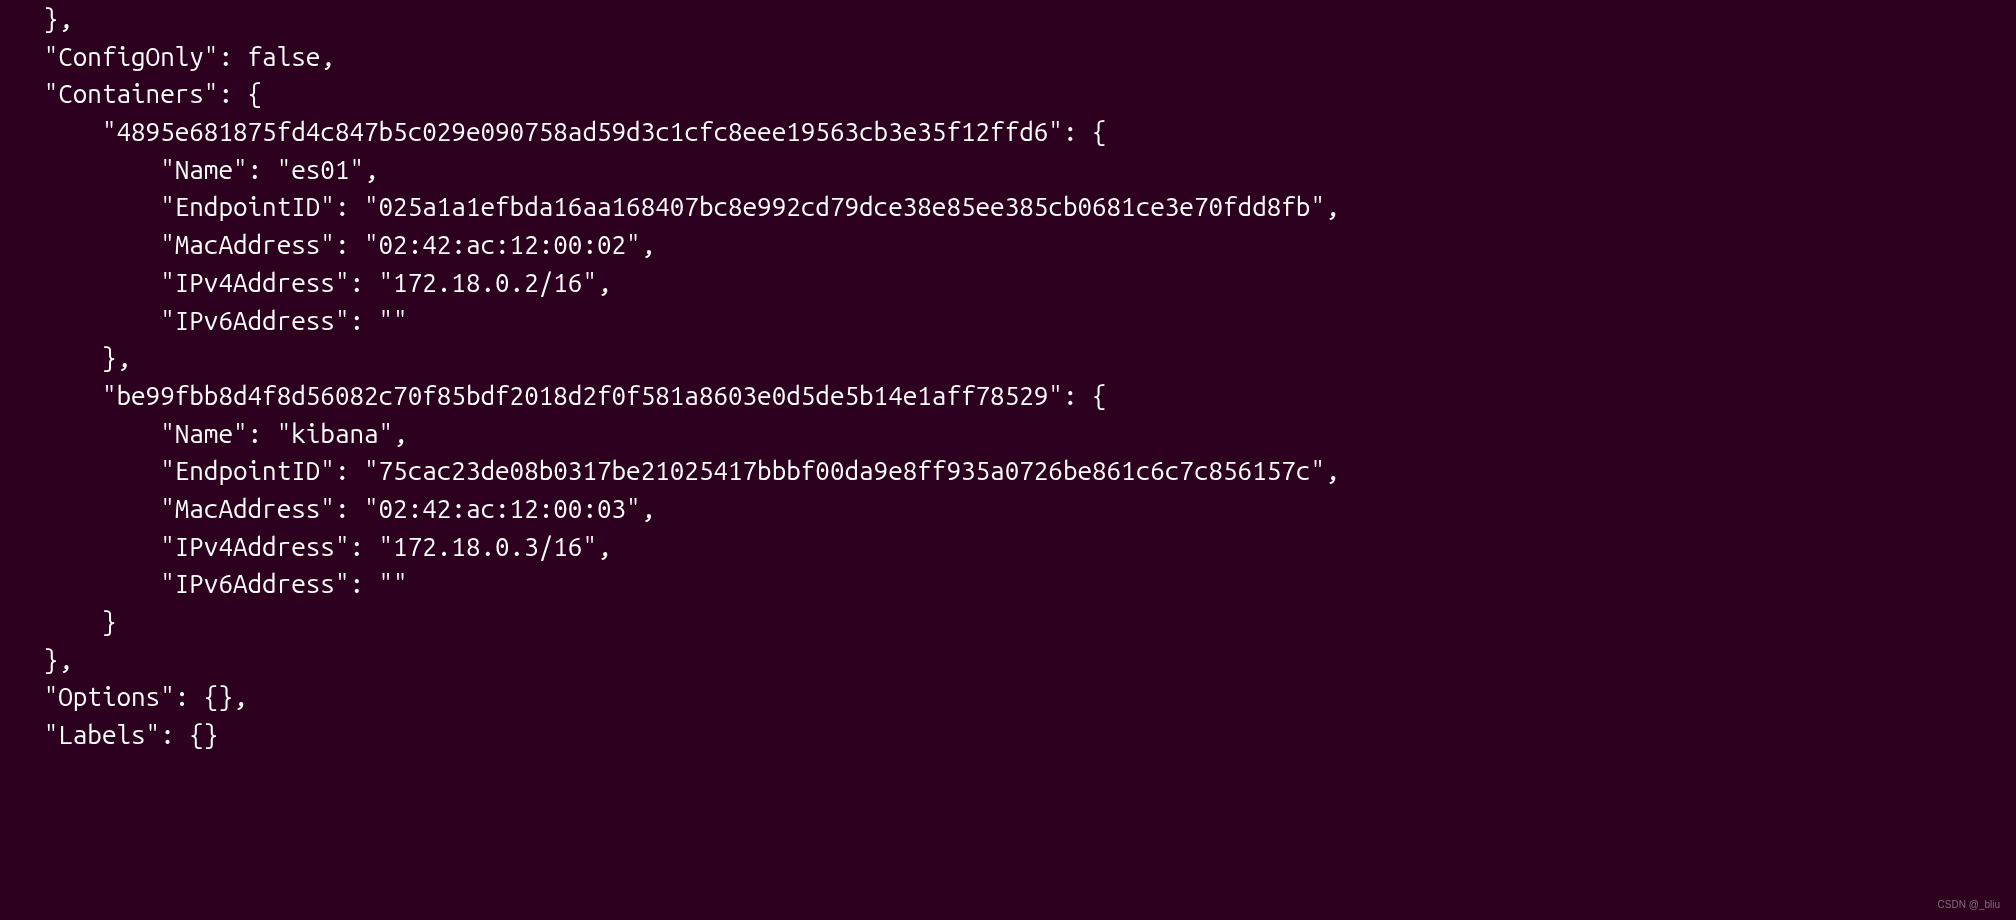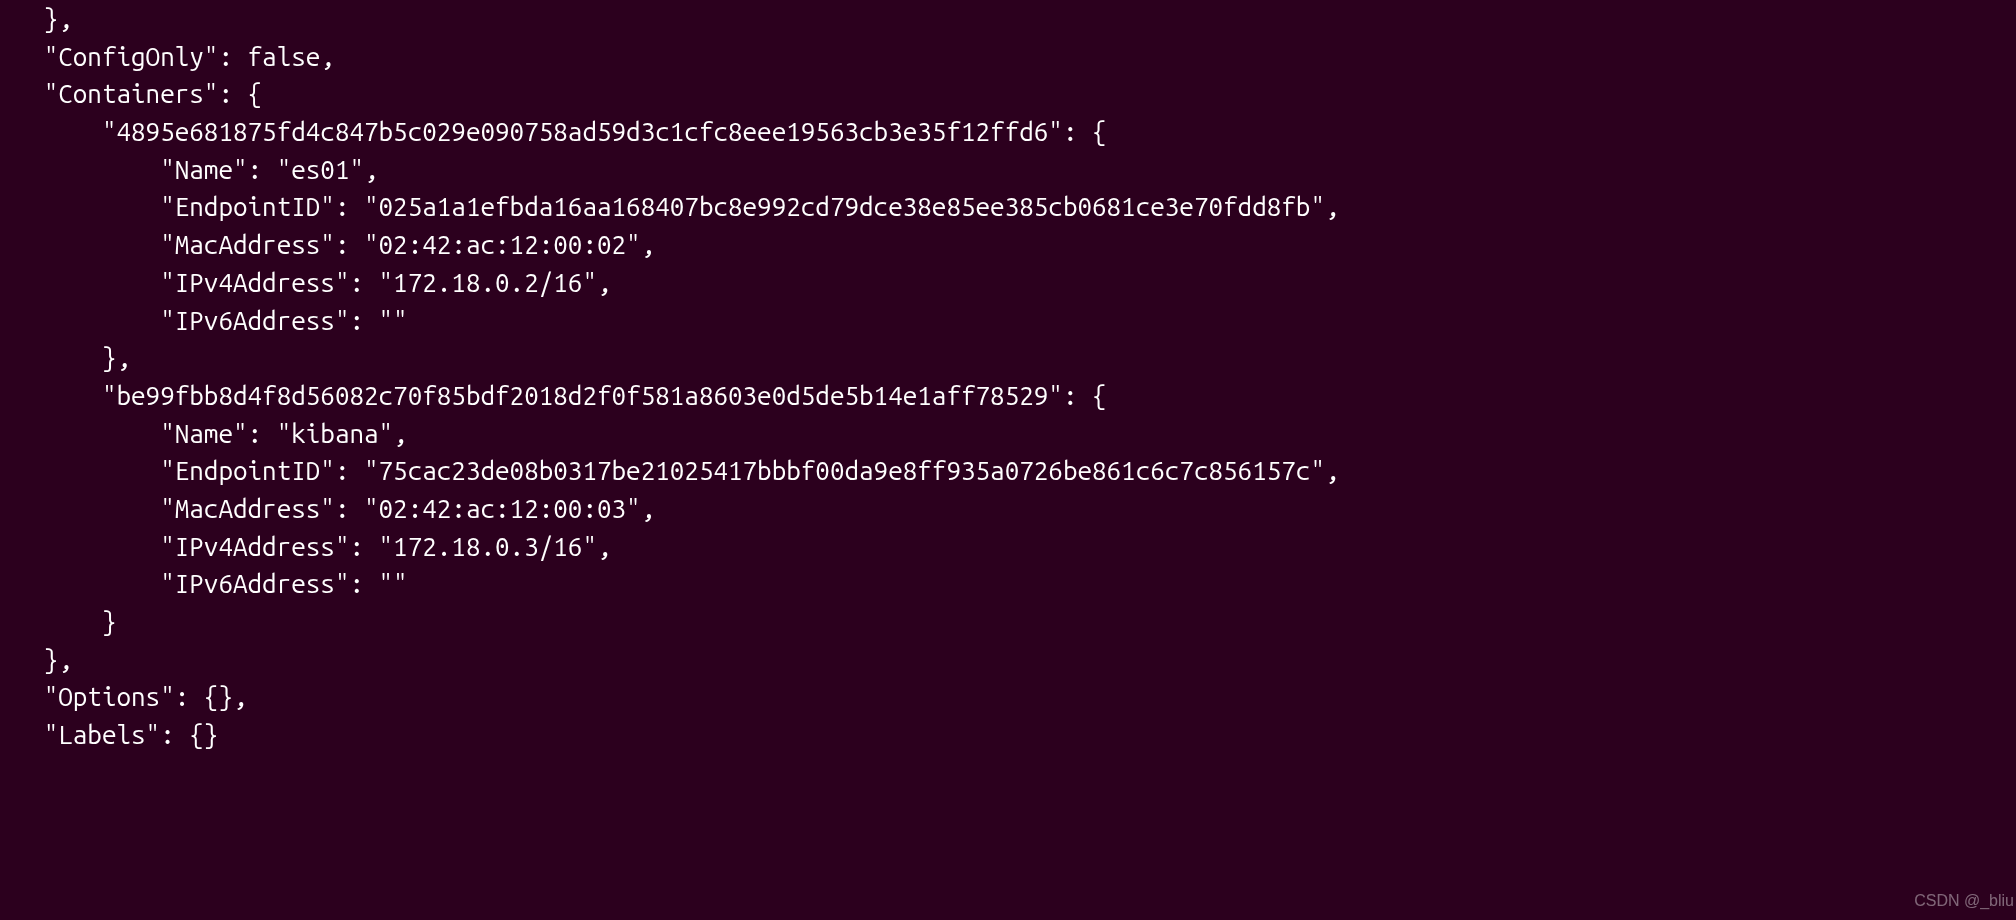--- a/index.html
+++ b/index.html
@@ -18,22 +18,22 @@
       height: 920px;
       overflow: hidden;
     }
     pre {
       white-space: pre;
       font-family: inherit;
     }
     .watermark {
       position: absolute;
       bottom: 8px;
-      right: 2px;
-      font-size: 16px;
+      right: 16px;
+      font-size: 10px;
       color: rgba(255,255,255,0.4);
       font-family: sans-serif;
     }
   </style>
 </head>
 <body>
 
 <pre><span>   },</span>
 <span>   "ConfigOnly": false,</span>
 <span>   "Containers": {</span>

